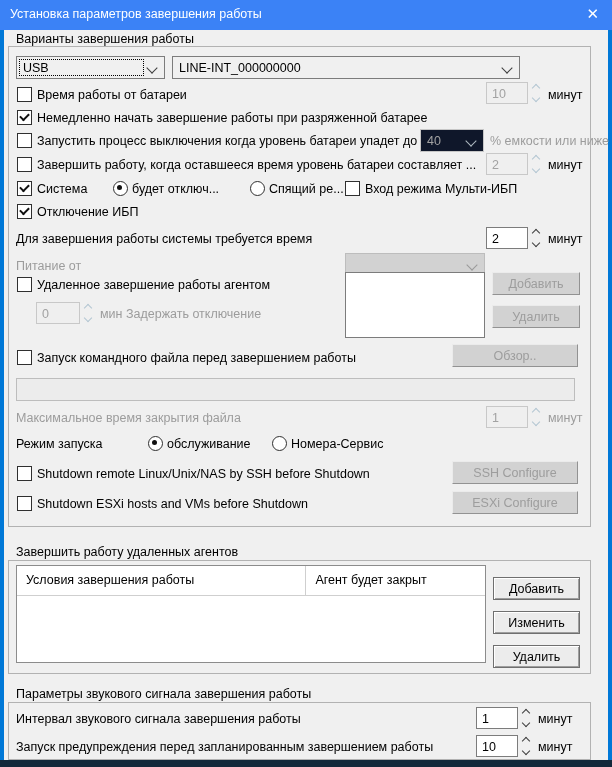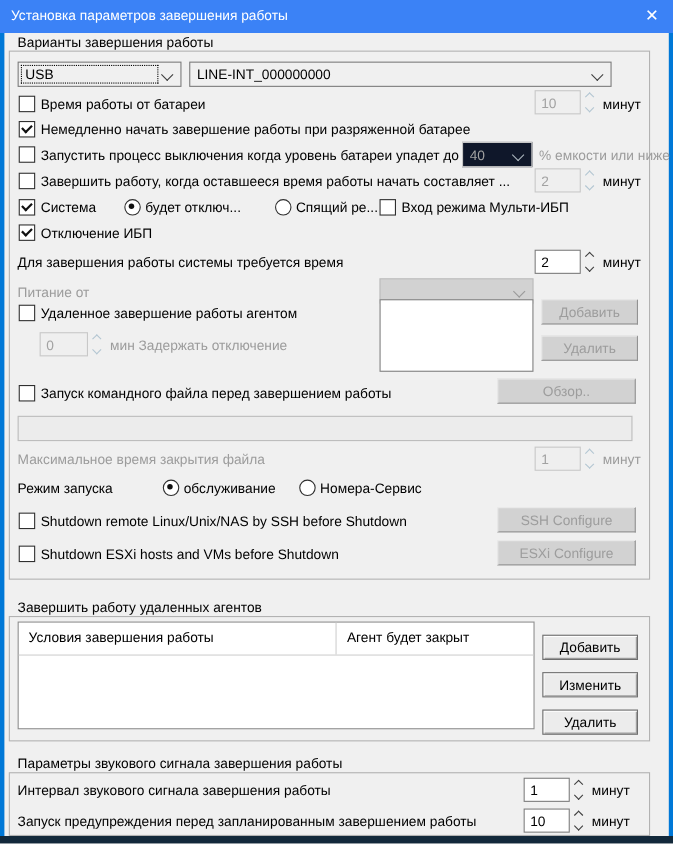--- a/index.html
+++ b/index.html
@@ -59,21 +59,21 @@
   <div class="edge" style="left:608px;top:30px;width:4px;height:730px"></div>
   <div class="bottomdark"></div>
 
   <span class="glabel" style="left:14px;top:32px">Варианты завершения работы</span>
   <div class="group" style="left:8px;top:46px;width:581px;height:479px"></div>
 
   <div class="combo focus" style="left:16px;top:56px;width:149px">
     <span>USB</span>
     <span class="chev"></span>
   </div>
-  <div class="combo" style="left:172px;top:56px;width:384px">
+  <div class="combo" style="left:172px;top:56px;width:348px">
     <span>LINE-INT_000000000</span>
     <span class="chev"></span>
   </div>
 
   <span class="cb" style="left:17px;top:87px"></span>
   <span class="lbl" style="left:37px;top:88px">Время работы от батареи</span>
   <span class="spinbox dis" style="left:486px;top:82px">10</span>
   <span class="spin dis" style="left:531px;top:82px">
       <i class="cu"></i>
       <i class="cd"></i>
@@ -85,21 +85,21 @@
 
   <span class="cb" style="left:17px;top:133px"></span>
   <span class="lbl" style="left:37px;top:134px">Запустить процесс выключения когда уровень батареи упадет до</span>
   <div class="combo dis" style="left:420px;top:129px;width:64px">
     <span>40</span>
     <span class="chev"></span>
   </div>
   <span class="lbl dis" style="left:490px;top:134px">% емкости или ниже</span>
 
   <span class="cb" style="left:17px;top:157px"></span>
-  <span class="lbl" style="left:37px;top:158px">Завершить работу, когда оставшееся время работы начать составляет ...</span>
+  <span class="lbl" style="left:37px;top:158px">Завершить работу, когда оставшееся время уровень батареи составляет ...</span>
   <span class="spinbox dis" style="left:486px;top:153px">2</span>
   <span class="spin dis" style="left:531px;top:153px">
       <i class="cu"></i>
       <i class="cd"></i>
     </span>
   <span class="lbl" style="left:548px;top:158px">минут</span>
 
   <span class="cb checked" style="left:17px;top:181px"></span>
   <span class="lbl" style="left:37px;top:182px">Система</span>
   <span class="radio sel" style="left:113px;top:181px"></span>

